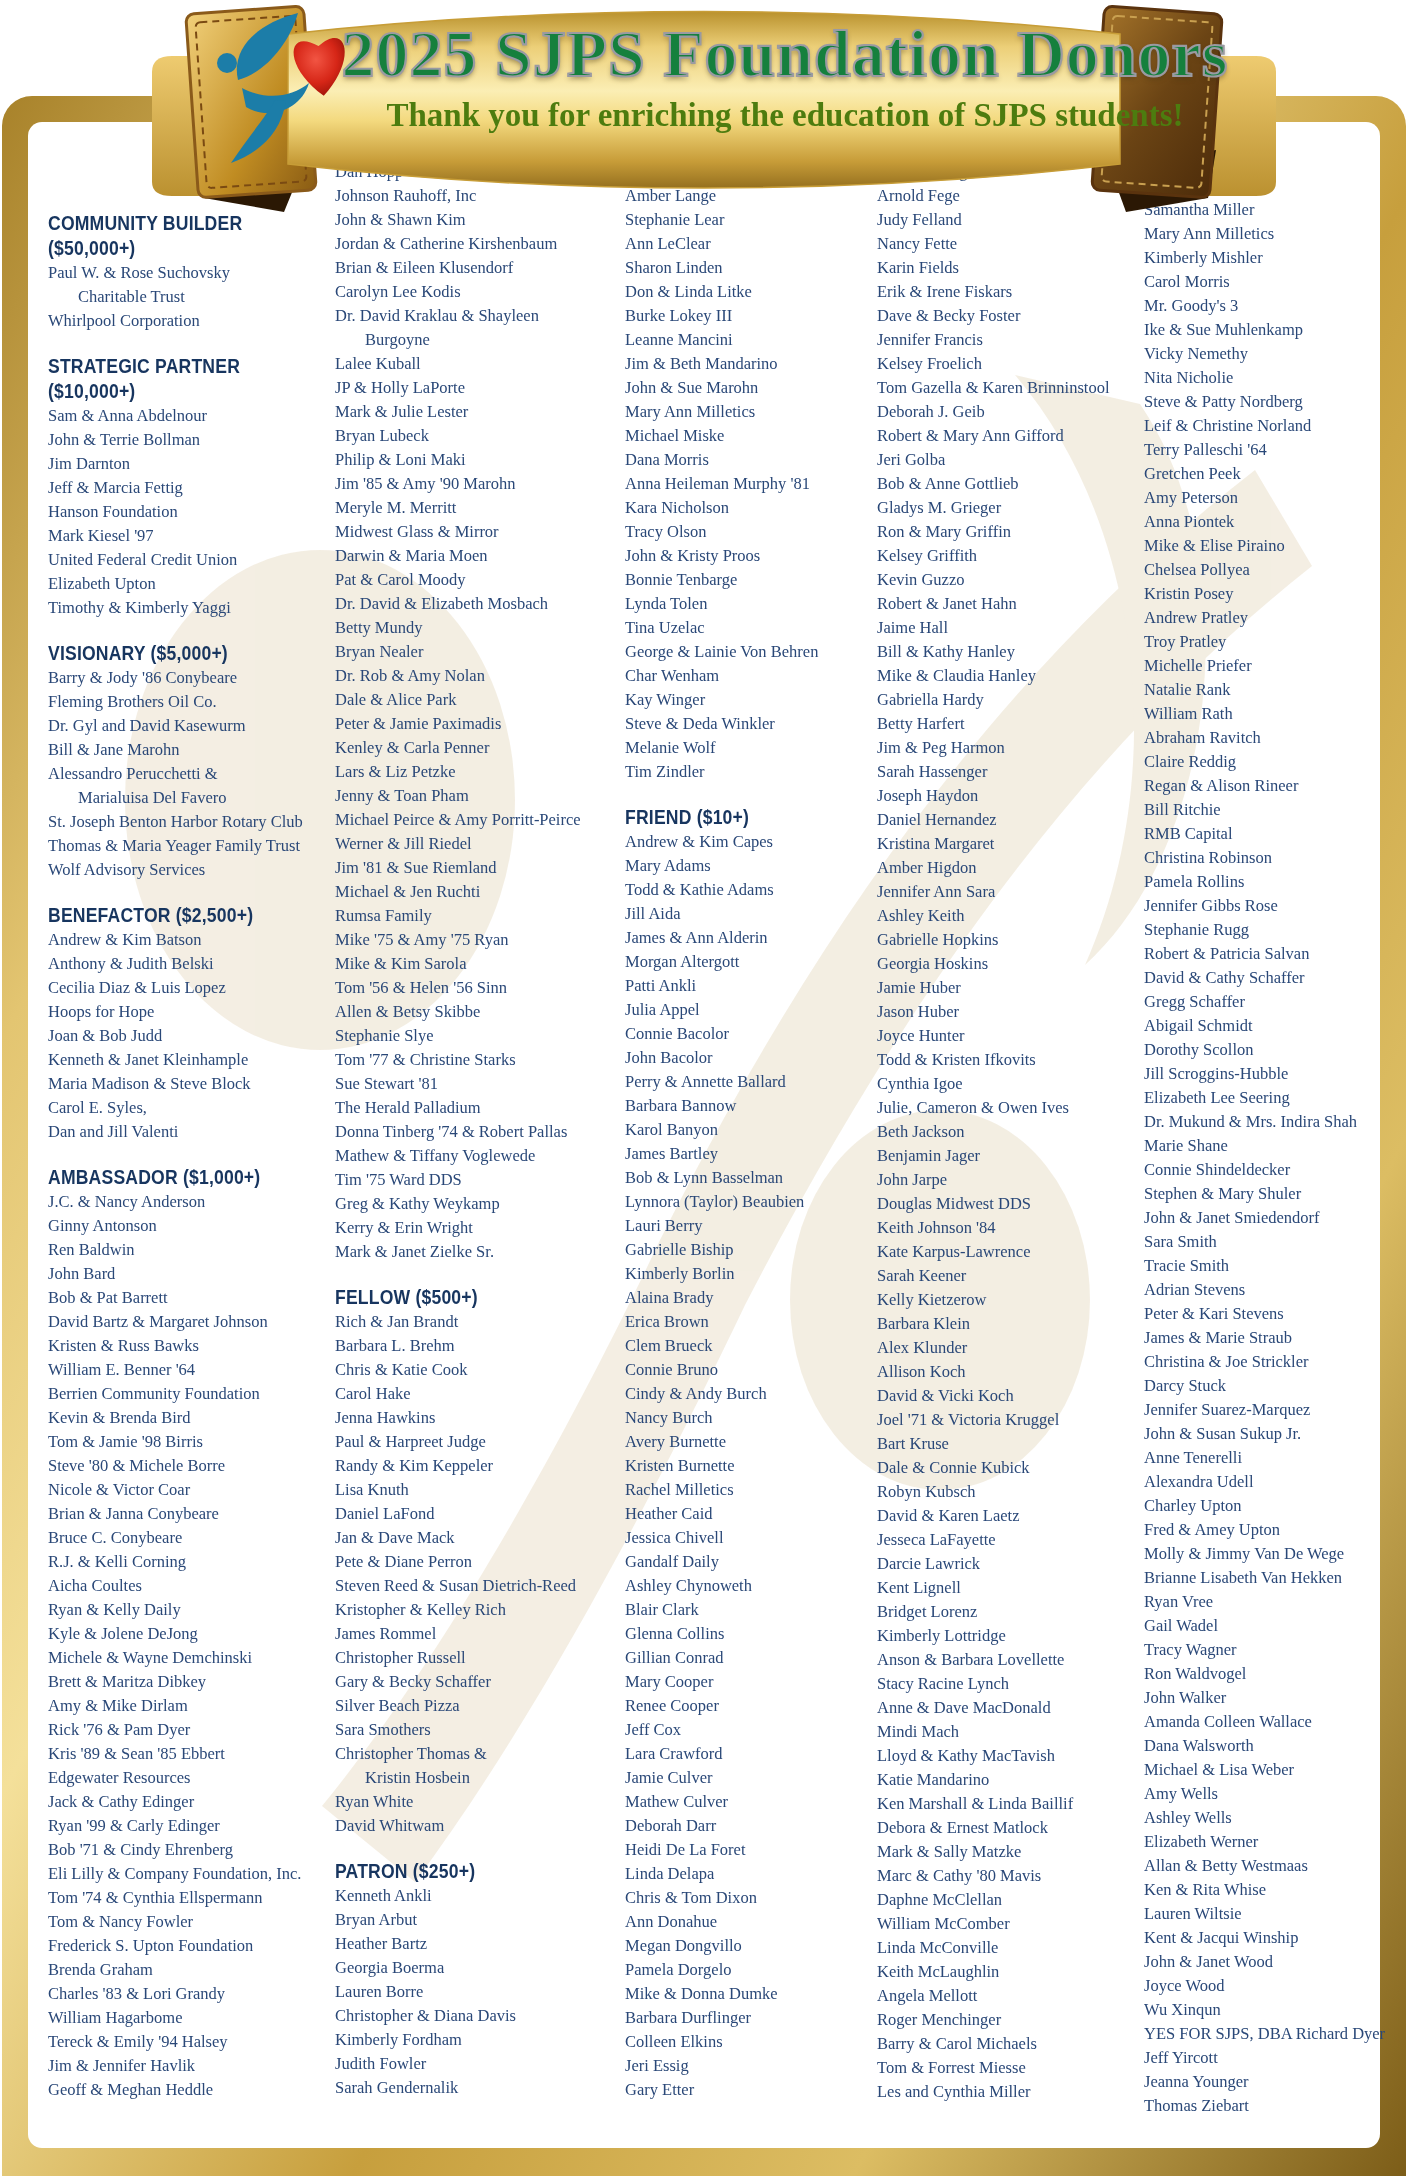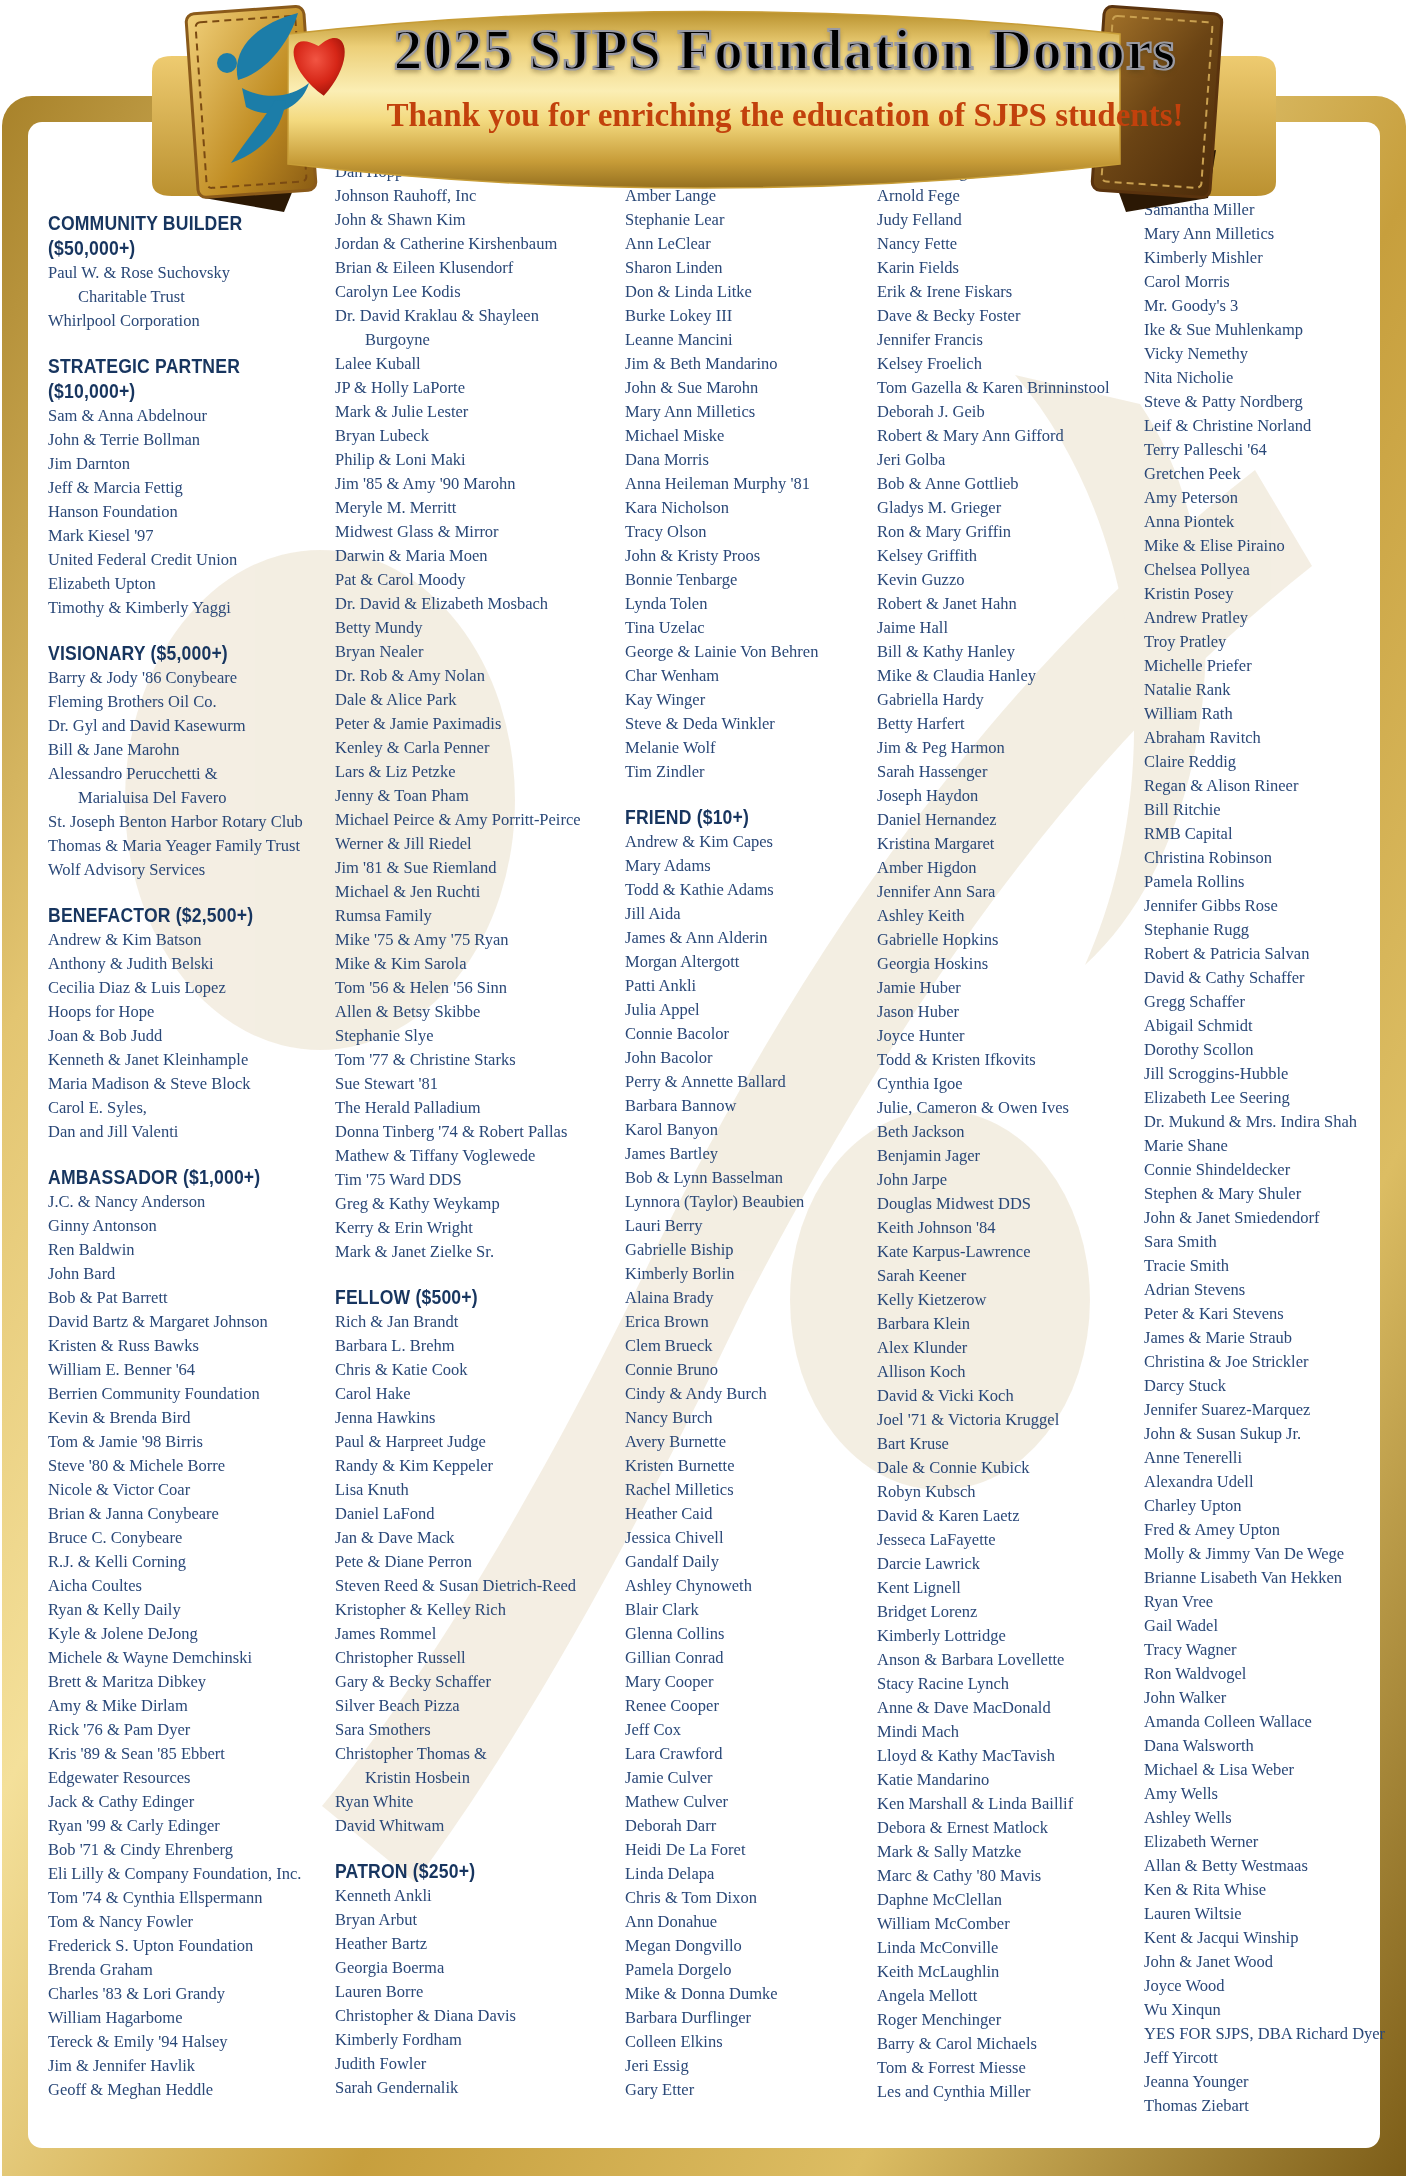--- a/index.html
+++ b/index.html
@@ -43,29 +43,29 @@
     transform:scaleX(.88);transform-origin:left center;
   }
   .tier-header.cont{margin-top:0}
 
   
   .banner{position:absolute;left:0;top:0;width:1408px;height:235px;z-index:3}
   .banner svg{position:absolute;left:0;top:0}
   .banner-title{
     position:absolute;left:310px;top:16px;width:950px;text-align:center;
     font-family:"Liberation Serif","DejaVu Serif",serif;font-weight:700;
-    font-size:58px;color:#000000;letter-spacing:1px;
+    font-size:66px;color:#15803d;letter-spacing:1px;
     -webkit-text-stroke:2.2px #9a9aa2;
     text-shadow:0 3px 5px rgba(70,55,20,.45);
     white-space:nowrap;
   }
   .banner-subtitle{
     position:absolute;left:310px;top:97px;width:950px;text-align:center;
     font-family:"Liberation Serif","DejaVu Serif",serif;font-weight:700;
-    font-size:33px;color:#c2410c;white-space:nowrap;
+    font-size:33px;color:#4d7c0f;white-space:nowrap;
   }
 </style>
 </head>
 <body>
 
 <div class="page">
 
   <div class="frame">
     <div class="frame-inner"></div>
   </div>

